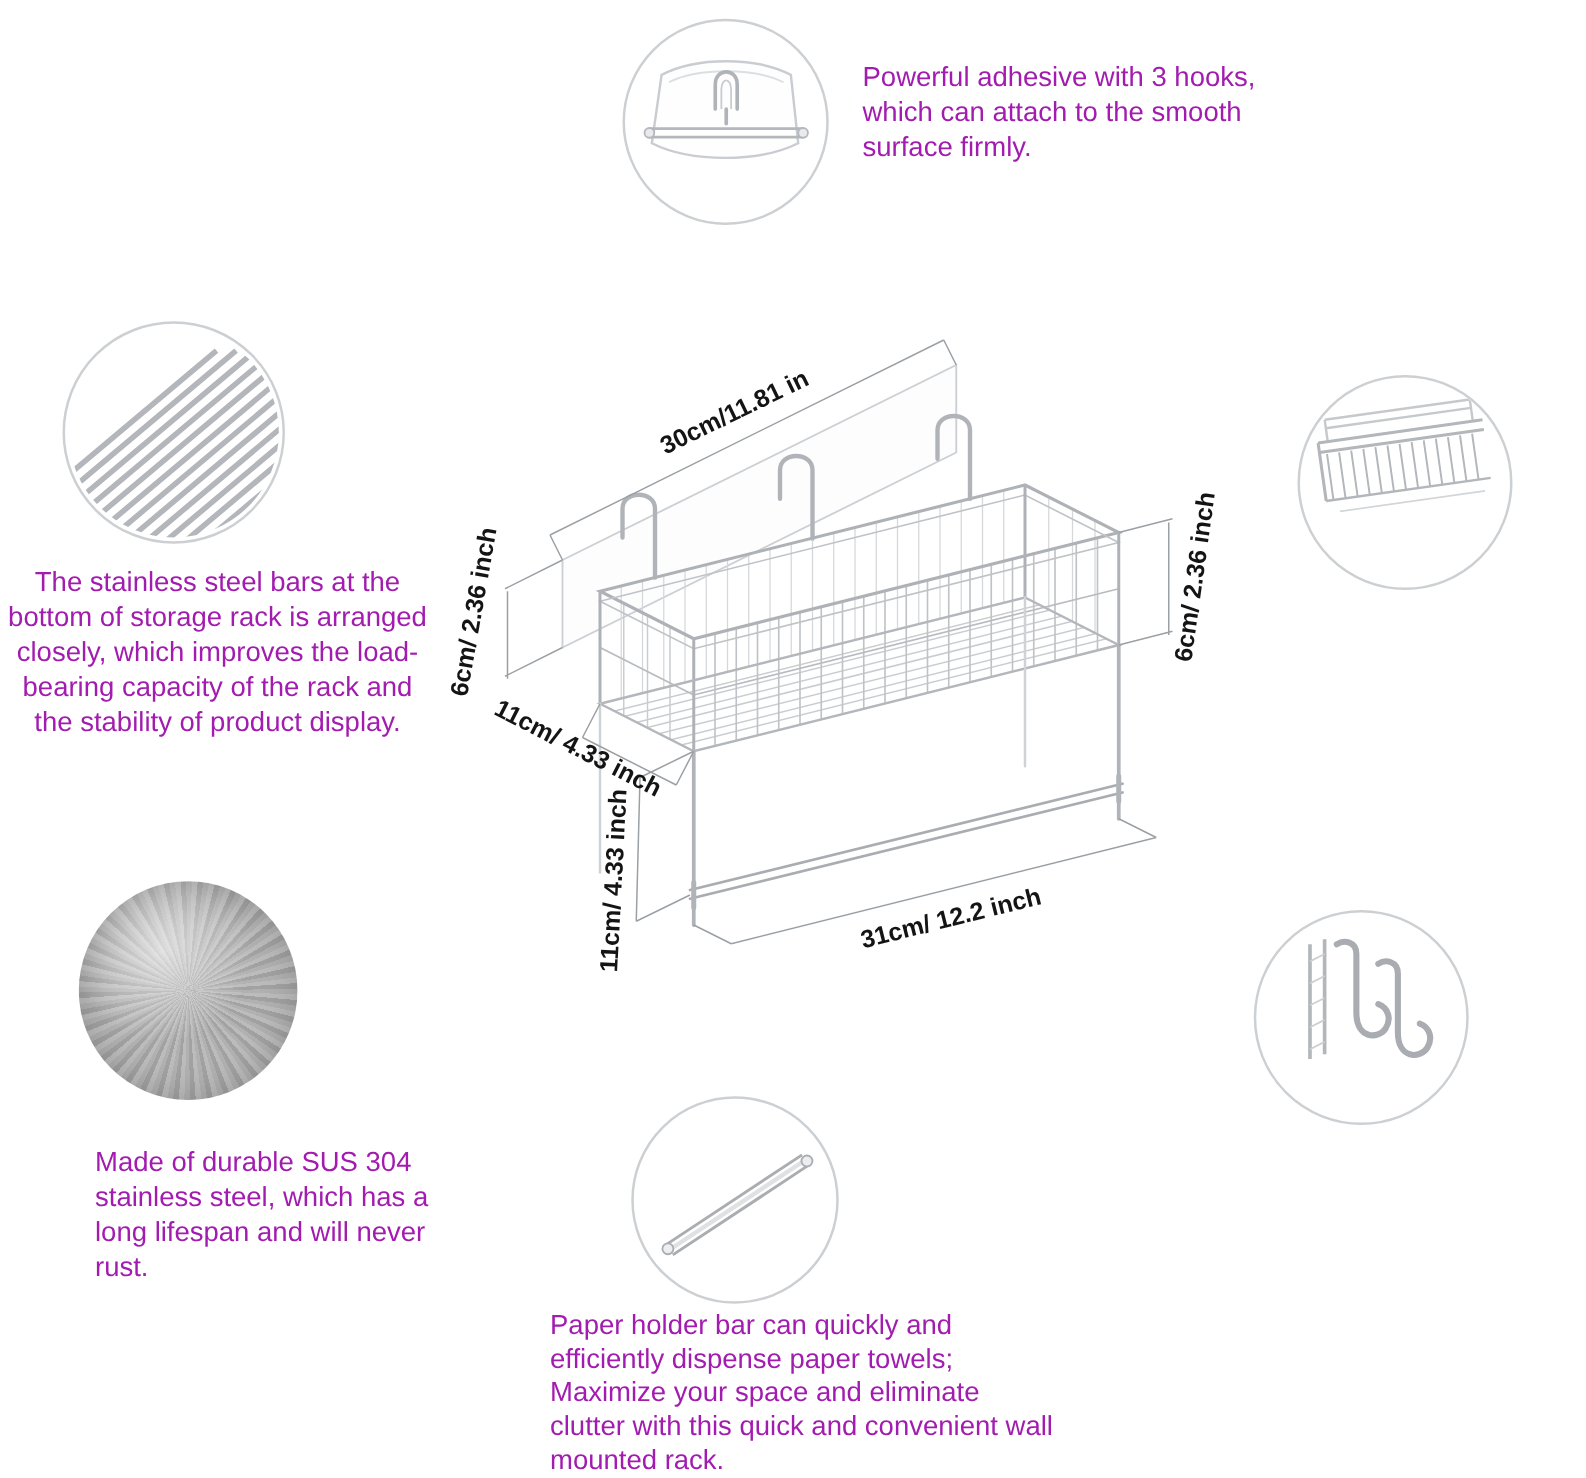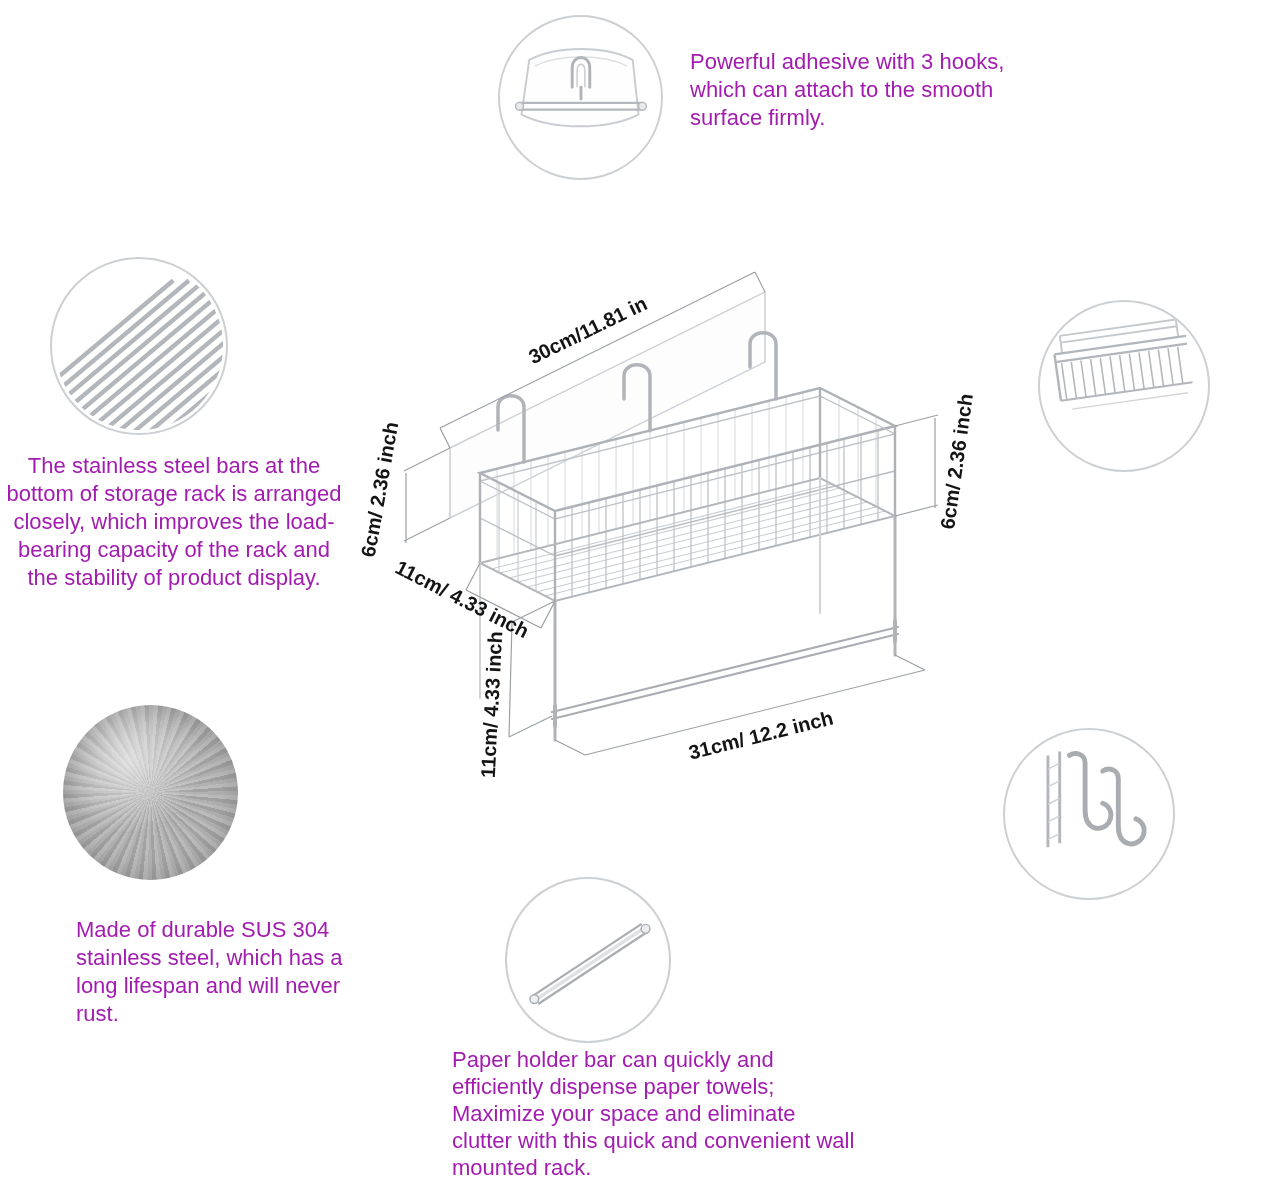--- a/index.html
+++ b/index.html
@@ -132,21 +132,21 @@
   <div class="blurb" style="left:76px;top:898px;width:290px;margin-top:18px;">Made of durable SUS 304 stainless steel, which has a long lifespan and will never rust.</div>
 
   <div class="co" style="left:505px;top:877px;width:166px;height:166px;">
     <svg viewBox="0 0 166 166">
       <path d="M26 120 L138 46 M32 128 L144 54" stroke="#aaadb1" stroke-width="2.4" fill="none"></path>
       <path d="M29 124 L141 50" stroke="#dfe1e3" stroke-width="3.5" fill="none"></path>
       <circle cx="28" cy="123" r="4.5" fill="#eceef0" stroke="#aaadb1" stroke-width="1.5"></circle>
       <circle cx="142" cy="51" r="4.5" fill="#eceef0" stroke="#aaadb1" stroke-width="1.5"></circle>
     </svg>
   </div>
-  <div class="blurb" style="left:440px;top:1046px;width:405px;line-height:27px;margin-left:12px;">Paper holder bar can quickly and efficiently dispense paper towels; Maximize your space and eliminate clutter with this quick and convenient wall mounted rack.</div>
+  <div class="blurb" style="left:440px;top:1046px;width:405px;line-height:27px;">Paper holder bar can quickly and efficiently dispense paper towels; Maximize your space and eliminate clutter with this quick and convenient wall mounted rack.</div>
 
   <div class="co" style="left:1003px;top:728px;width:172px;height:172px;">
     <svg viewBox="0 0 172 172">
       <path d="M44 26 V120 M56 22 V116" stroke="#b3b6ba" stroke-width="3" fill="none"></path>
       <path d="M44 40 L56 34 M44 58 L56 52 M44 76 L56 70 M44 94 L56 88 M44 112 L56 106" stroke="#cdd0d3" stroke-width="1.5" fill="none"></path>
       <path d="M82 34 C82 24 72 22 66 26 M82 34 V82 C82 104 100 104 106 95 C111 87 108 78 100 75" stroke="#a9adb1" stroke-width="5" fill="none" stroke-linecap="round"></path>
       <path d="M116 50 C116 40 106 38 100 42 M116 50 V98 C116 120 134 120 140 111 C145 103 142 94 134 91" stroke="#a9adb1" stroke-width="5" fill="none" stroke-linecap="round"></path>
     </svg>
   </div>
 

